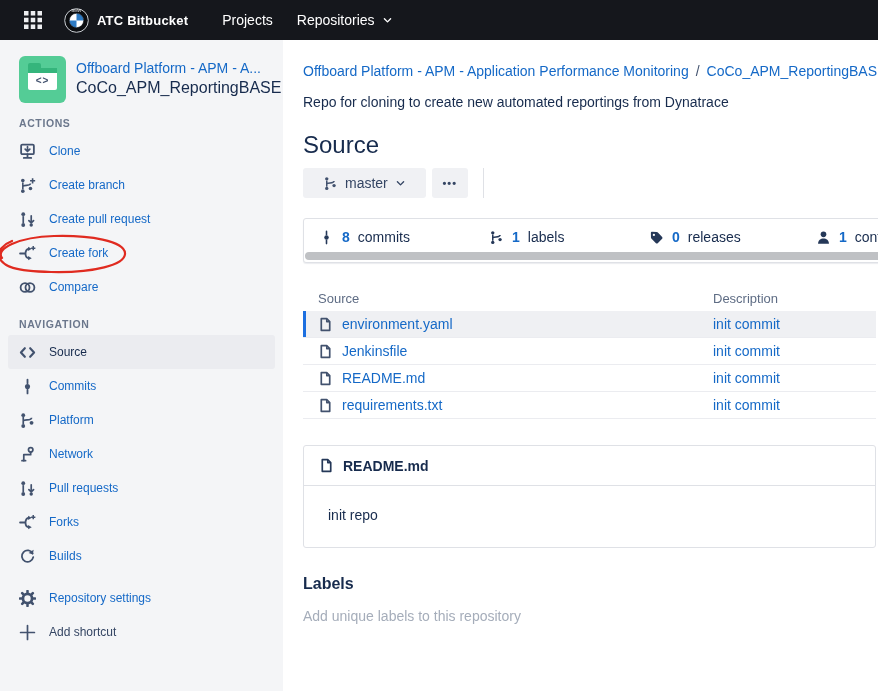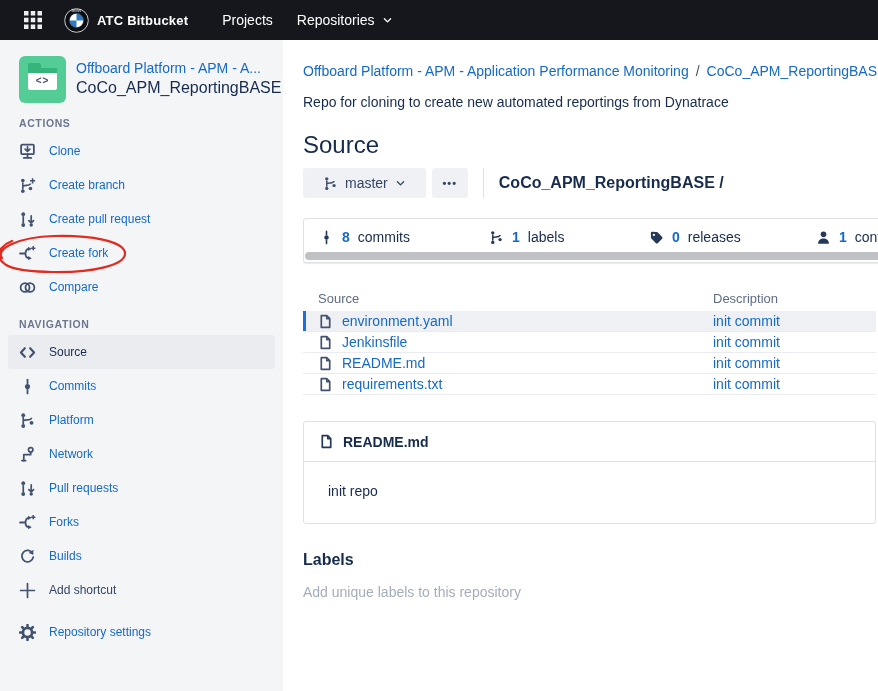--- a/index.html
+++ b/index.html
@@ -70,21 +70,21 @@
   .stats-card { margin-top:20px; width:740px; height:45px; border:1px solid #DFE1E6; border-radius:3px; position:relative; background:#fff; box-shadow:0 1px 1px rgba(9,30,66,.08); }
   .stat { position:absolute; top:9px; height:18px; display:flex; align-items:center; gap:8px; cursor:pointer; white-space:nowrap; }
   .stat .icon { color:#253858; }
   .stat .num { color:#1569C7; font-size:14px; font-weight:bold; }
   .stat .word { color:#172B4D; font-size:14px; }
   .hscroll { position:absolute; left:1px; right:1px; bottom:2px; height:8px; background:#BFC1C4; border-radius:4px; cursor:pointer; }
 
   .file-table { margin-top:22px; width:573px; }
   .ft-head { display:flex; height:26px; align-items:center; font-size:13px; color:#5E6C84; }
   .ft-col1 { width:410px; padding-left:15px; flex:none; }
-  .ft-row { display:flex; height:21px; align-items:center; border-bottom:1px solid #EBECF0; font-size:14px; }
+  .ft-row { display:flex; height:27px; align-items:center; border-bottom:1px solid #EBECF0; font-size:14px; }
   .ft-row.hl { background:#EFF0F3; box-shadow:inset 3px 0 0 #1C6FE0; }
   .ft-name { display:flex; align-items:center; gap:9px; }
   .ft-name .icon { color:#42526E; }
   .ft-link, .ft-desc a { color:#1569C7; text-decoration:none; cursor:pointer; }
 
   .readme-card { margin-top:26px; width:573px; border:1px solid #DFE1E6; border-radius:3px; background:#fff; }
   .readme-head { height:40px; display:flex; align-items:center; gap:9px; padding:0 15px; border-bottom:1px solid #DFE1E6; }
   .readme-head .icon { color:#253858; }
   .readme-title { font-size:14px; font-weight:bold; color:#172B4D; }
   .readme-body { padding:21px 24px 24px; font-size:14px; color:#172B4D; }
@@ -337,36 +337,36 @@
     <div class="side-item">
       <span class="icon">
           <svg class="gl" width="17" height="17">
             <use href="#i-builds"></use>
           </svg>
         </span>
       <span class="lbl">Builds</span>
     </div>
 
 
+    <div class="side-item settings-item">
+      <span class="icon">
+          <svg class="gl" width="17" height="17">
+            <use href="#i-gear"></use>
+          </svg>
+        </span>
+      <span class="lbl">Repository settings</span>
+    </div>
+
     <div class="side-item dark">
       <span class="icon">
           <svg class="gl" width="17" height="17">
             <use href="#i-plus"></use>
           </svg>
         </span>
       <span class="lbl">Add shortcut</span>
-    </div>
-
-    <div class="side-item settings-item">
-      <span class="icon">
-          <svg class="gl" width="17" height="17">
-            <use href="#i-gear"></use>
-          </svg>
-        </span>
-      <span class="lbl">Repository settings</span>
     </div>
   </aside>
 
   <main class="main">
     <div class="breadcrumb">
       <a>Offboard Platform - APM - Application Performance Monitoring</a><span class="sep">/</span><a>CoCo_APM_ReportingBASE</a>
     </div>
 
     <div class="repo-desc">Repo for cloning to create new automated reportings from Dynatrace</div>
 
@@ -381,21 +381,20 @@
           </span>
         <span>master</span>
         <span class="icon">
             <svg class="gl" width="11" height="11" style="color:#344563">
               <use href="#i-chevron"></use>
             </svg>
           </span>
       </button>
       <button class="btn more-btn">•••</button>
       <span class="vdiv"></span>
-      <span class="path-title">CoCo_APM_ReportingBASE /</span>
     </div>
 
     <div class="stats-card">
       <span class="stat" style="left:15px">
         <span class="icon">
             <svg class="gl" width="15" height="15">
               <use href="#i-commit"></use>
             </svg>
           </span>
         <span class="num">8</span>

